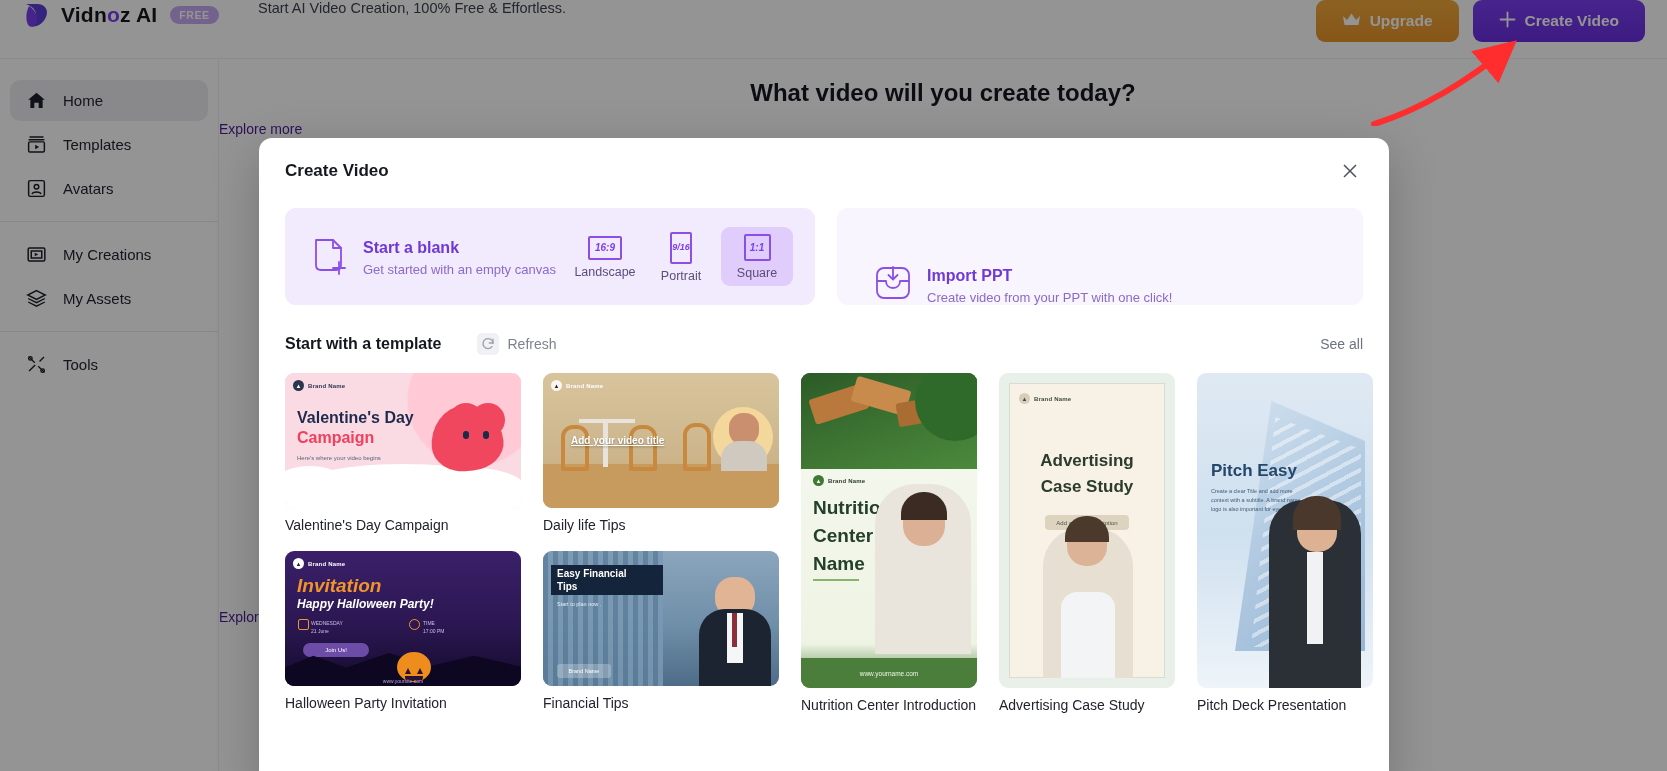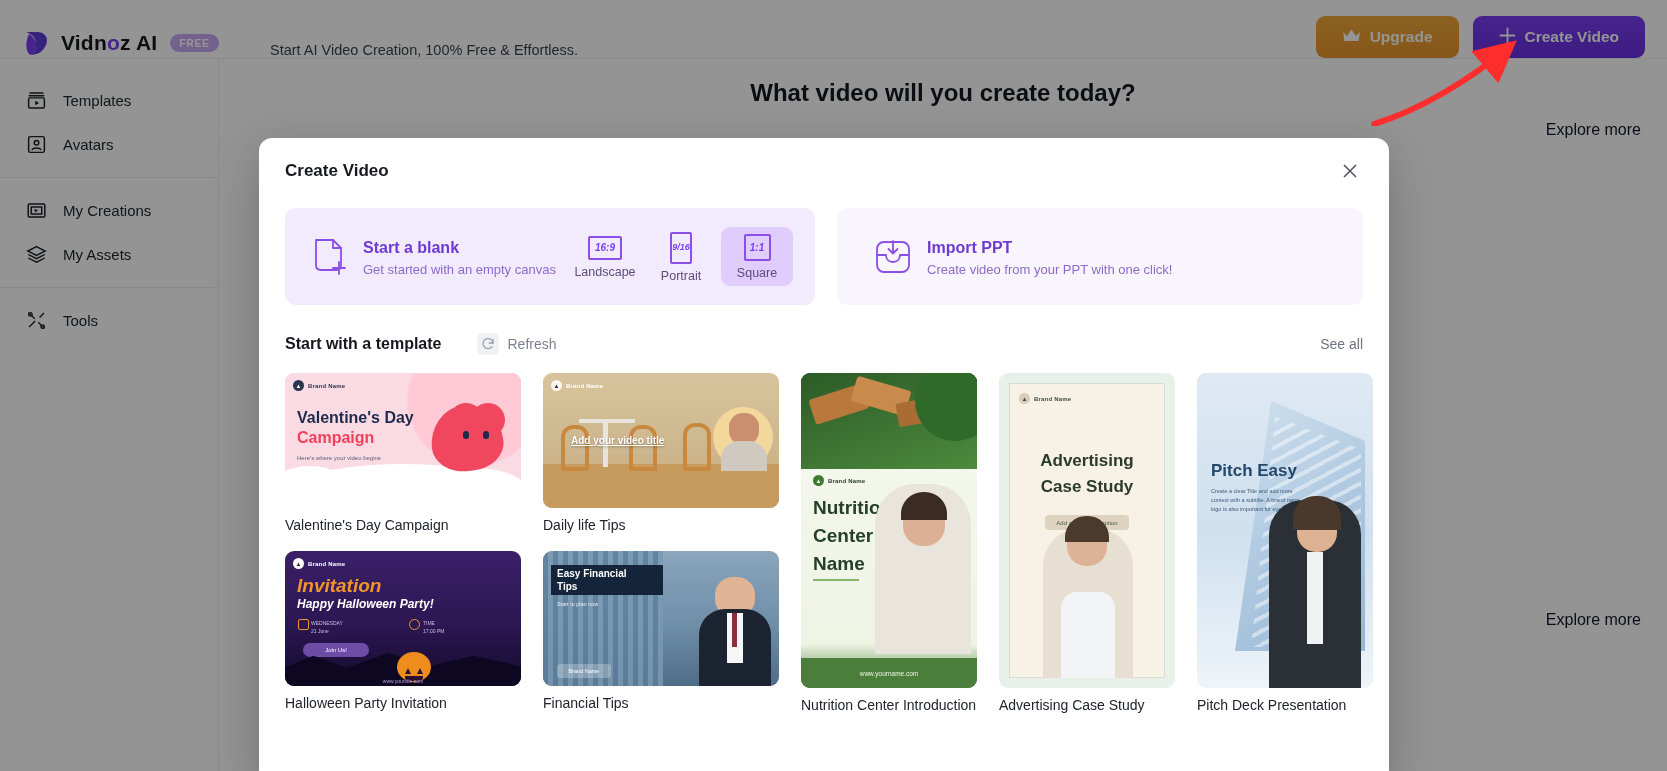--- a/index.html
+++ b/index.html
@@ -11,23 +11,22 @@
     color: #1f2330;
   }
   #root { position: relative; width: 1667px; height: 771px; }
 
   
   .page { position: absolute; inset: 0; background: #ffffff; }
 
   
   .topbar {
     position: absolute; top: 0; left: 0; right: 0; height: 59px;
-    background: #ffffff; display: flex; align-items: flex-end;
+    background: #ffffff; display: flex; align-items: flex-start;
     border-bottom: 1px solid #eef0f4;
-    gap: 12px;
   }
   .brand { display: flex; align-items: center; gap: 9px; padding-left: 22px; width: 219px; }
   .logo-mark { width: 30px; height: 30px; position: relative; }
   .brand-name { font-size: 21px; font-weight: 700; letter-spacing: .2px; color: #16181d; }
   .brand-name .accent { color: #7b3ff2; }
   .free-badge {
     font-size: 10.5px; font-weight: 700; color: #ffffff; letter-spacing: .6px;
     background: #c9a9f5; border-radius: 11px; padding: 3px 9px 3px 9px; margin-left: 4px;
   }
   .tagline { font-size: 14.5px; color: #3d4250; margin-left: 39px; }
@@ -51,21 +50,21 @@
     border-radius: 10px; cursor: pointer; color: #22262f; font-size: 15px;
   }
   .nav-item.active { background: #ededf1; font-weight: 500; }
   .nav-sep { height: 1px; background: #e9ebef; margin: 12px 0 12px 0; }
   .nav-icon { width: 21px; height: 21px; flex: 0 0 21px; color: #1d2029; }
   .nav-icon svg { width: 21px; height: 21px; display: block; }
 
   
   .main { position: absolute; top: 59px; left: 219px; right: 0; bottom: 0; background: #fff; overflow: hidden; }
   .main-title { text-align: center; font-size: 24px; font-weight: 700; margin-top: 20px; color: #15181f; }
-  .explore-row { display: flex; justify-content: flex-end; padding: 14px 26px 0 0; font-size: 16px; color: #0f172a; }
+  .explore-row { display: flex; padding: 14px 26px 0 0; font-size: 14px; color: #4c1d95; }
   .bg-grid { display: flex; gap: 22px; padding: 14px 0 0 640px; }
   .bg-card { width: 166px; }
   .bg-thumb { width: 166px; height: 184px; border-radius: 9px; overflow: hidden; position: relative; }
   .bg-caption { font-size: 14px; color: #20242d; margin-top: 9px; white-space: nowrap; }
 
   
   .overlay { position: absolute; inset: 0; background: rgba(0,0,0,.42); }
 
   
   .modal {
@@ -79,21 +78,21 @@
   .modal-close svg { width: 26px; height: 26px; }
   .modal-body { padding: 24px 26px 0 26px; }
 
   .choice-row { display: flex; gap: 22px; }
   .card-blank {
     flex: 0 0 530px; height: 97px; background: #f2eafd; border-radius: 11px;
     display: flex; align-items: center; padding: 0 22px; cursor: pointer;
   }
   .card-ppt {
     flex: 1; height: 97px; background: #f8f5fe; border-radius: 11px;
-    display: flex; align-items: center; padding: 0 34px; cursor: pointer;
+    display: flex; align-items: flex-end; padding: 0 34px; cursor: pointer;
   }
   .c-icon { width: 44px; height: 44px; flex: 0 0 44px; color: #8b4fe8; }
   .c-icon svg { width: 44px; height: 44px; display: block; }
   .c-text { margin-left: 12px; }
   .c-title { font-size: 16px; font-weight: 600; color: #6f39d4; line-height: 1.5; }
   .c-sub { font-size: 13px; color: #8c6ac9; margin-top: 2px; }
 
   .ratios { margin-left: auto; display: flex; align-items: center; gap: 4px; }
   .ratio {
     width: 72px; padding: 7px 0 6px 0; border-radius: 9px; text-align: center; cursor: pointer;
@@ -168,20 +167,28 @@
             <svg width="17" height="17" viewBox="0 0 17 17">
                 <path d="M8.5 1.5 V15.5 M1.5 8.5 H15.5" stroke="#fff" stroke-width="1.8" stroke-linecap="round"></path>
               </svg>
           </span>
           <span>Create Video</span>
         </button>
       </div>
     </div>
 
     <div class="sidebar">
+      <div class="nav-item active">
+        <span class="nav-icon">
+          <svg viewBox="0 0 24 24" fill="currentColor">
+              <path d="M12 3 L21.5 11 H19 V20.5 H14.5 V14.5 H9.5 V20.5 H5 V11 H2.5 Z"></path>
+            </svg>
+        </span>
+        <span>Home</span>
+      </div>
       <div class="nav-item">
         <span class="nav-icon">
           <svg viewBox="0 0 24 24" fill="none" stroke="currentColor" stroke-width="1.7">
               <path d="M4 3.5 H20 M3 6.5 H21"></path>
               <rect x="3" y="9" width="18" height="11.5" rx="1.5"></rect>
               <path d="M10.5 12.3 L15 14.8 L10.5 17.3 Z" fill="currentColor" stroke="none"></path>
             </svg>
         </span>
         <span>Templates</span>
       </div>

